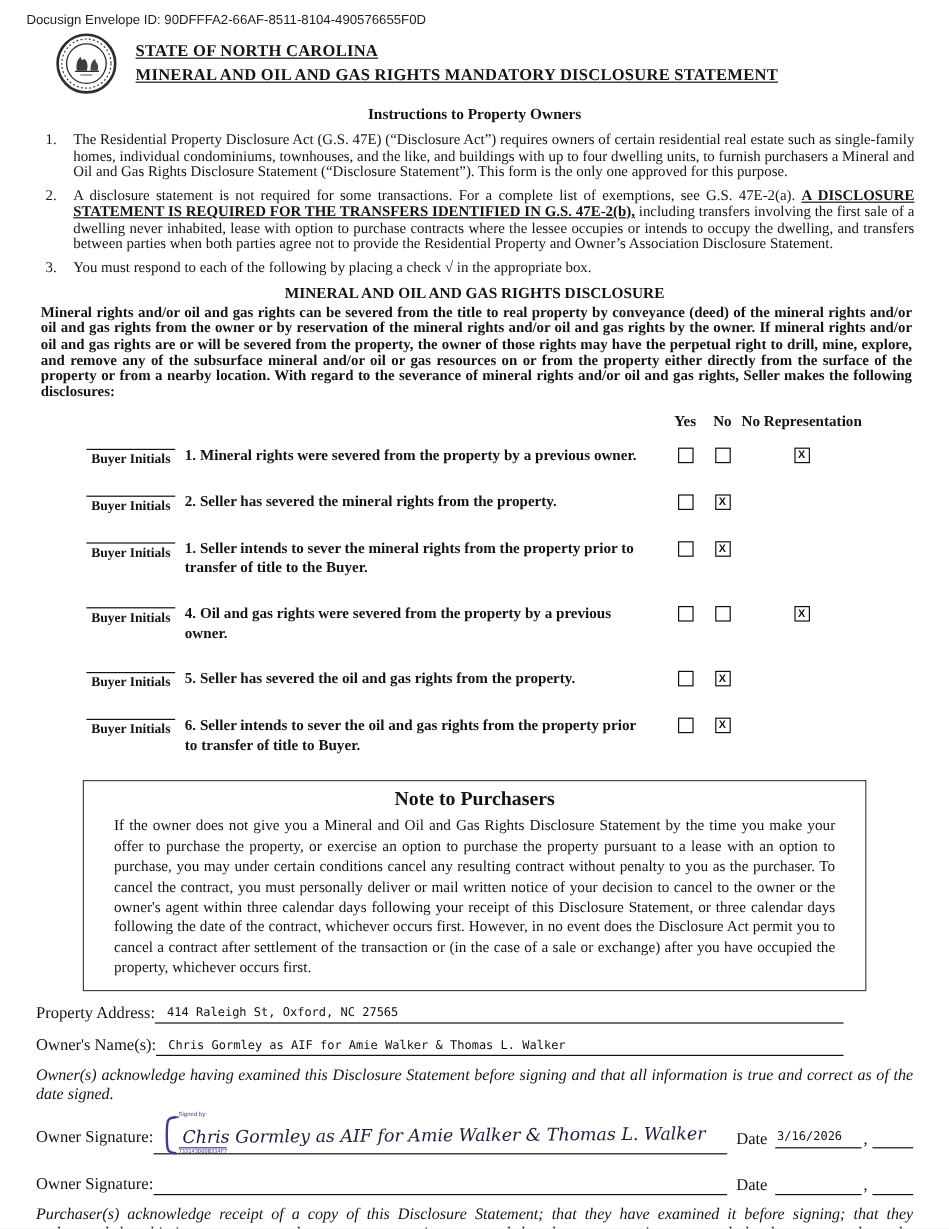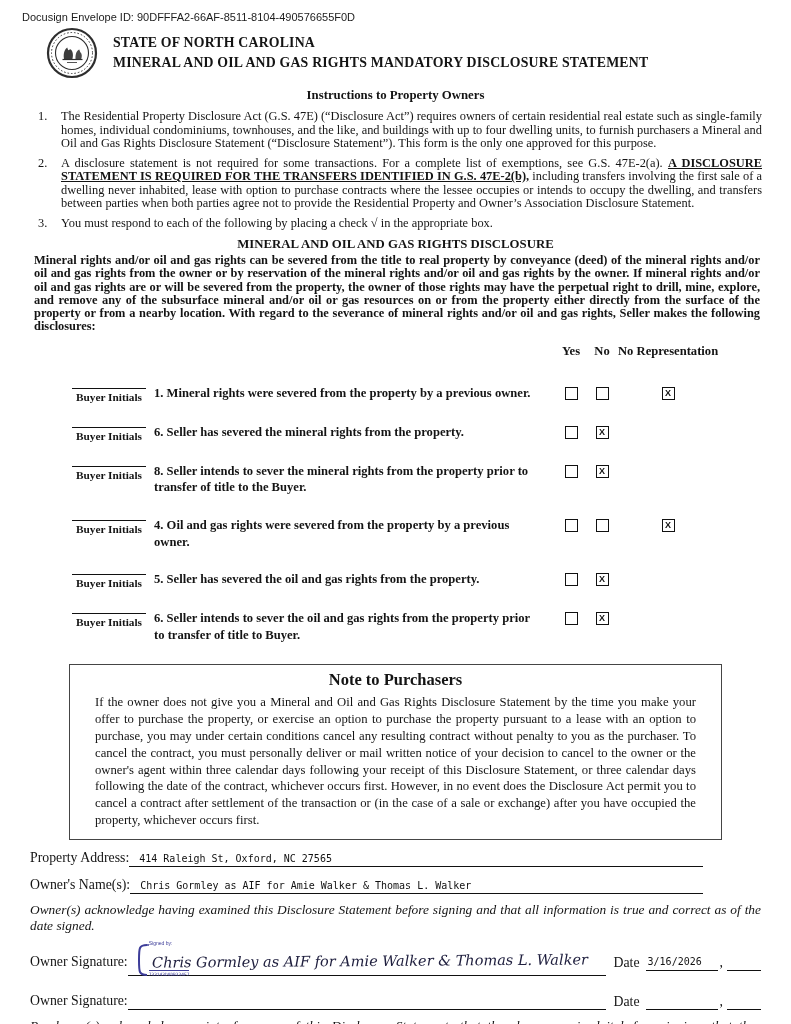--- a/index.html
+++ b/index.html
@@ -1,20 +1,20 @@
 <!DOCTYPE html>
 <html><head>
 <meta charset="utf-8">
 <style>
   html,body{margin:0;padding:0;background:#e8e8e8;}
   .page{width:791px;height:1024px;background:#ffffff;margin:0 auto;position:relative;overflow:hidden;
         font-family:"Liberation Serif",serif;color:#141414;}
   
   .env-id{font-family:"Liberation Sans",sans-serif;font-size:11px;color:#1c1c1c;padding:11px 0 0 22px;}
-  .hdr{display:flex;align-items:center;gap:15px;margin:4px 0 0 46px;}
+  .hdr{display:flex;align-items:center;gap:15px;margin:4px 0 0 46px;text-decoration:underline;}
   .seal{width:52px;height:52px;flex:none;}
   .hdr-titles{font-weight:bold;font-size:13.8px;line-height:1.45;letter-spacing:.2px;}
   
   .instr-head{text-align:center;font-weight:bold;font-size:12.8px;margin-top:9px;}
   .ilist{margin:7px 29px 0 38px;font-size:12.4px;line-height:13.5px;}
   .irow{display:flex;margin-bottom:6px;}
   .inum{width:23px;flex:none;}
   .itext{flex:1;text-align:justify;}
   .bu{font-weight:bold;text-decoration:underline;}
   
@@ -104,52 +104,52 @@
   <div class="intro">Mineral rights and/or oil and gas rights can be severed from the title to real property by conveyance (deed) of the mineral rights and/or oil and gas rights from the owner or by reservation of the mineral rights and/or oil and gas rights by the owner. If mineral rights and/or oil and gas rights are or will be severed from the property, the owner of those rights may have the perpetual right to drill, mine, explore, and remove any of the subsurface mineral and/or oil or gas resources on or from the property either directly from the surface of the property or from a nearby location. With regard to the severance of mineral rights and/or oil and gas rights, Seller makes the following disclosures:</div>
 
   <div class="grid colhead">
     <div></div>
       <div></div>
     <div class="ch">Yes</div>
     <div class="ch">No</div>
     <div class="ch">No Representation</div>
   </div>
 
-  <div style="margin-top:26px">
+  <div style="margin-top:12px">
   <div class="grid drow">
     <div class="binit">Buyer Initials</div>
     <div class="dtext">1. Mineral rights were severed from the property by a previous owner.</div>
     <div class="cbwrap">
           <span class="cb"></span>
         </div>
     <div class="cbwrap">
           <span class="cb"></span>
         </div>
     <div class="cbwrap">
           <span class="cb">X</span>
         </div>
   </div>
 
   <div class="grid drow">
     <div class="binit">Buyer Initials</div>
-    <div class="dtext">6. Seller has severed the mineral rights from the property.</div>
-    <div class="cbwrap">
-          <span class="cb"></span>
-        </div>
-    <div class="cbwrap">
-          <span class="cb">X</span>
-        </div>
-    <div class="cbwrap">
-          <span class="cb" style="visibility: hidden;"></span>
-        </div>
-  </div>
-
-  <div class="grid drow">
-    <div class="binit">Buyer Initials</div>
-    <div class="dtext">8. Seller intends to sever the mineral rights from the property prior to transfer of title to the Buyer.</div>
+    <div class="dtext">2. Seller has severed the mineral rights from the property.</div>
+    <div class="cbwrap">
+          <span class="cb"></span>
+        </div>
+    <div class="cbwrap">
+          <span class="cb">X</span>
+        </div>
+    <div class="cbwrap">
+          <span class="cb" style="visibility: hidden;"></span>
+        </div>
+  </div>
+
+  <div class="grid drow">
+    <div class="binit">Buyer Initials</div>
+    <div class="dtext">1. Seller intends to sever the mineral rights from the property prior to transfer of title to the Buyer.</div>
     <div class="cbwrap">
           <span class="cb"></span>
         </div>
     <div class="cbwrap">
           <span class="cb">X</span>
         </div>
     <div class="cbwrap">
           <span class="cb" style="visibility: hidden;"></span>
         </div>
   </div>

